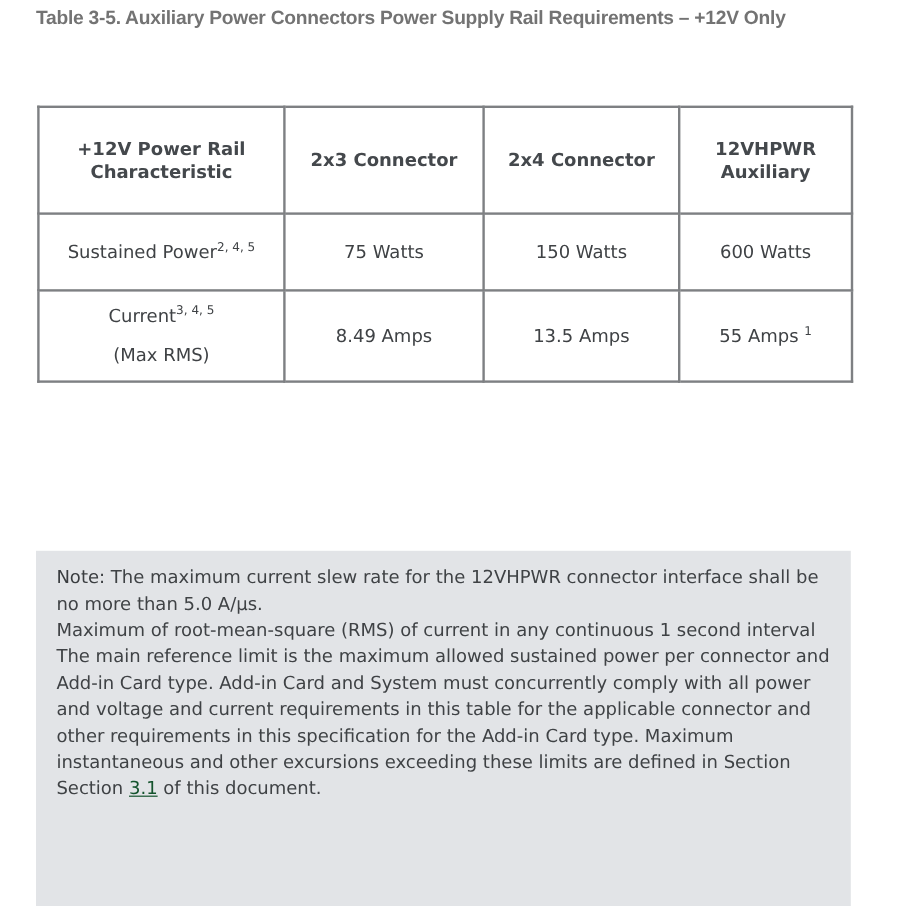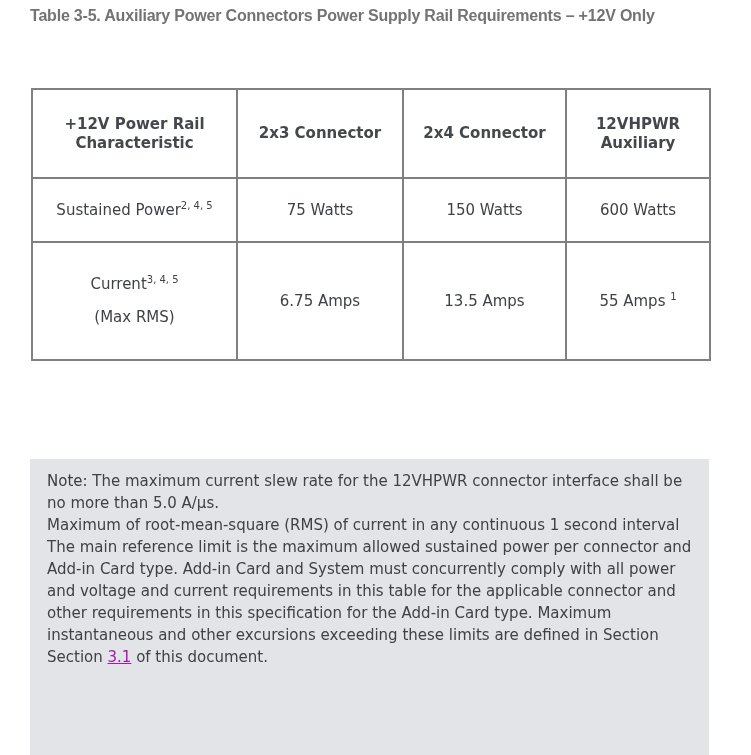--- a/index.html
+++ b/index.html
@@ -48,21 +48,21 @@
     padding: 4px 8px;
     line-height: 1.25;
   }
   col.c1 { width: 205px; }
   col.c2 { width: 166px; }
   col.c3 { width: 163px; }
   col.c4 { width: 144px; }
   tr.hdr   { height: 89px; padding-left: 24px; }
   tr.r1    { height: 64px; }
   tr.r2    { height: 100px; }
-  tr.r3    { height: 118px; }
+  tr.r3    { height: 76px; }
   table.spec th {
     font-weight: bold;
     color: #44484c;
   }
   .cell-line2 {
     display: block;
     margin-top: 14px;
   }
   .cell-line2:empty { display: none; }
   sup {
@@ -78,21 +78,21 @@
     box-sizing: border-box;
     background: #e2e4e7;
     padding: 11px 14px 10px 17px;
     font-size: 15px;
     line-height: 22px;
     color: #3f4245;
   }
   .note p { margin: 0; }
   .note .note-label { font-weight: normal; color: #3a3d40; }
   .note a.sec-link {
-    color: #a21caf;
+    color: #14532d;
     text-decoration: underline;
     cursor: pointer;
   }
 </style>
 </head>
 <body>
 
 <div class="page">
 
   <h1 class="title">Table 3-5. Auxiliary Power Connectors Power Supply Rail Requirements – +12V Only</h1>
@@ -120,21 +120,21 @@
         </td>
         <td><span>75 Watts</span><sup></sup></td>
         <td><span>150 Watts</span><sup></sup></td>
         <td><span>600 Watts</span><sup></sup></td>
       </tr>
       <tr class="r3">
         <td>
           <span>Current</span><sup>3, 4, 5</sup>
           <span class="cell-line2">(Max RMS)</span>
         </td>
-        <td><span>6.75 Amps</span><sup></sup></td>
+        <td><span>8.49 Amps</span><sup></sup></td>
         <td><span>13.5 Amps</span><sup></sup></td>
         <td><span>55 Amps </span><sup>1</sup></td>
       </tr>
     </tbody>
   </table>
 
   <div class="note">
     <p><span class="note-label">Note:</span><span> The maximum current slew rate for the 12VHPWR connector interface shall be no more than 5.0 A/µs.</span></p>
     <p>Maximum of root-mean-square (RMS) of current in any continuous 1 second interval</p>
     <p><span>The main reference limit is the maximum allowed sustained power per connector and Add-in Card type. Add-in Card and System must concurrently comply with all power and voltage and current requirements in this table for the applicable connector and other requirements in this specification for the Add-in Card type. Maximum instantaneous and other excursions exceeding these limits are defined in Section Section </span><a class="sec-link">3.1</a><span> of this document.</span></p>

